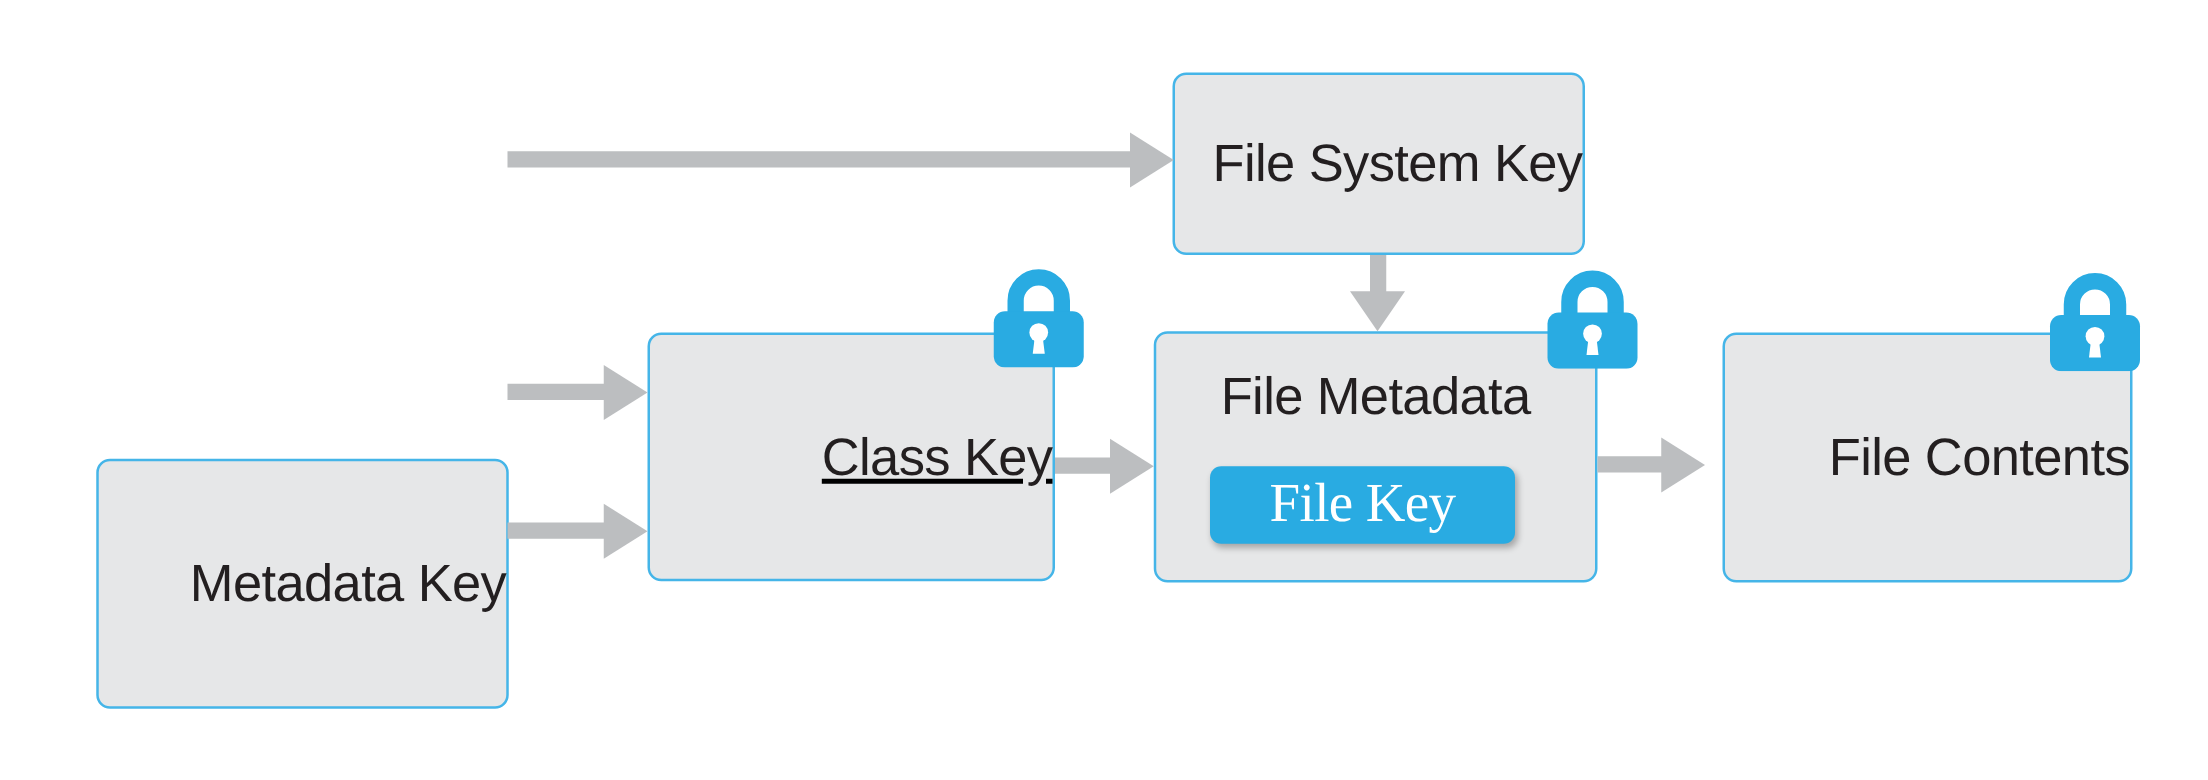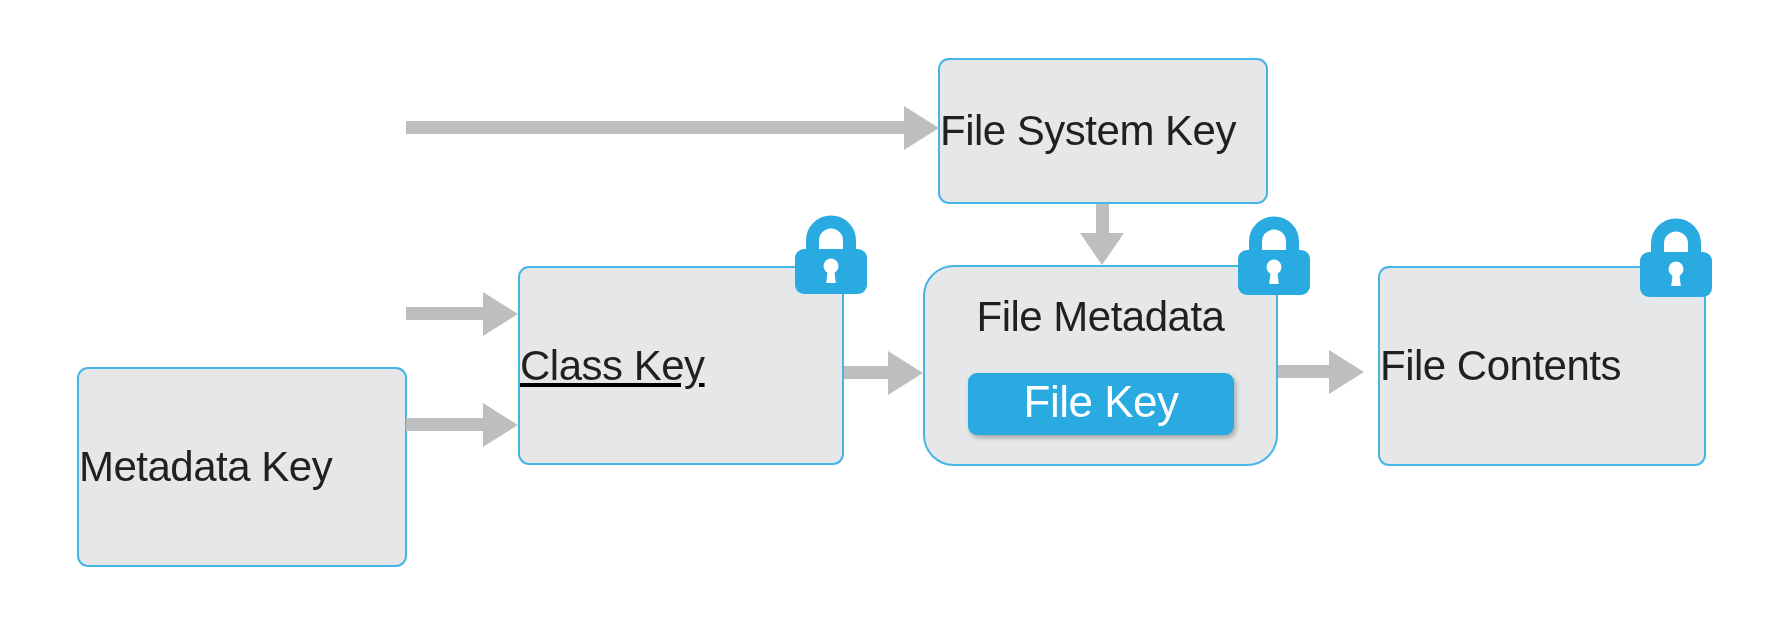--- a/index.html
+++ b/index.html
@@ -17,51 +17,51 @@
   }
   
   .node {
     position: absolute;
     background: #E6E7E8;
     border: 2px solid #45B5E8;
     border-radius: 11px;
     box-sizing: border-box;
     display: flex;
     align-items: center;
-    justify-content: flex-start;
+    justify-content: flex-end;
   }
   .node .label {
     color: #231F20;
     font-size: 42px;
     letter-spacing: -0.5px;
     white-space: nowrap;
     text-align: center;
   }
   #node-hardware-key   { left: 77px;   top: 52px;  width: 330px; height: 286px; }
   #node-passcode-key   { left: 77px;   top: 367px; width: 330px; height: 200px; }
   #node-class-key      { left: 518px;  top: 266px; width: 326px; height: 199px; text-decoration: underline; }
   #node-file-system-key{ left: 938px;  top: 58px;  width: 330px; height: 146px; }
   #node-file-metadata  { left: 923px;  top: 265px; width: 355px; height: 201px;
-                         display: block; border-radius: 31px; }
+                         display: block; }
   #node-file-contents  { left: 1365px; top: 266px; width: 328px; height: 200px; margin-left: 13px; }
 
   #node-file-metadata .label {
     position: absolute;
     left: 0; right: 0; top: 26px;
   }
   .file-key-btn {
     position: absolute;
     left: 43px; top: 106px;
-    width: 266px; height: 62px;
+    width: 244px; height: 62px;
     background: #29ABE2;
     border: none;
     border-radius: 9px;
     box-shadow: 2px 3px 5px rgba(0,0,0,0.28);
     color: #ffffff;
-    font-family: Liberation Sans, sans-serif;
+    font-family: Liberation Serif, serif;
     font-size: 44px;
     letter-spacing: -0.5px;
     display: flex;
     align-items: center;
     justify-content: center;
     padding: 0 0 4px 0;
     box-sizing: border-box;
   }
 
   

